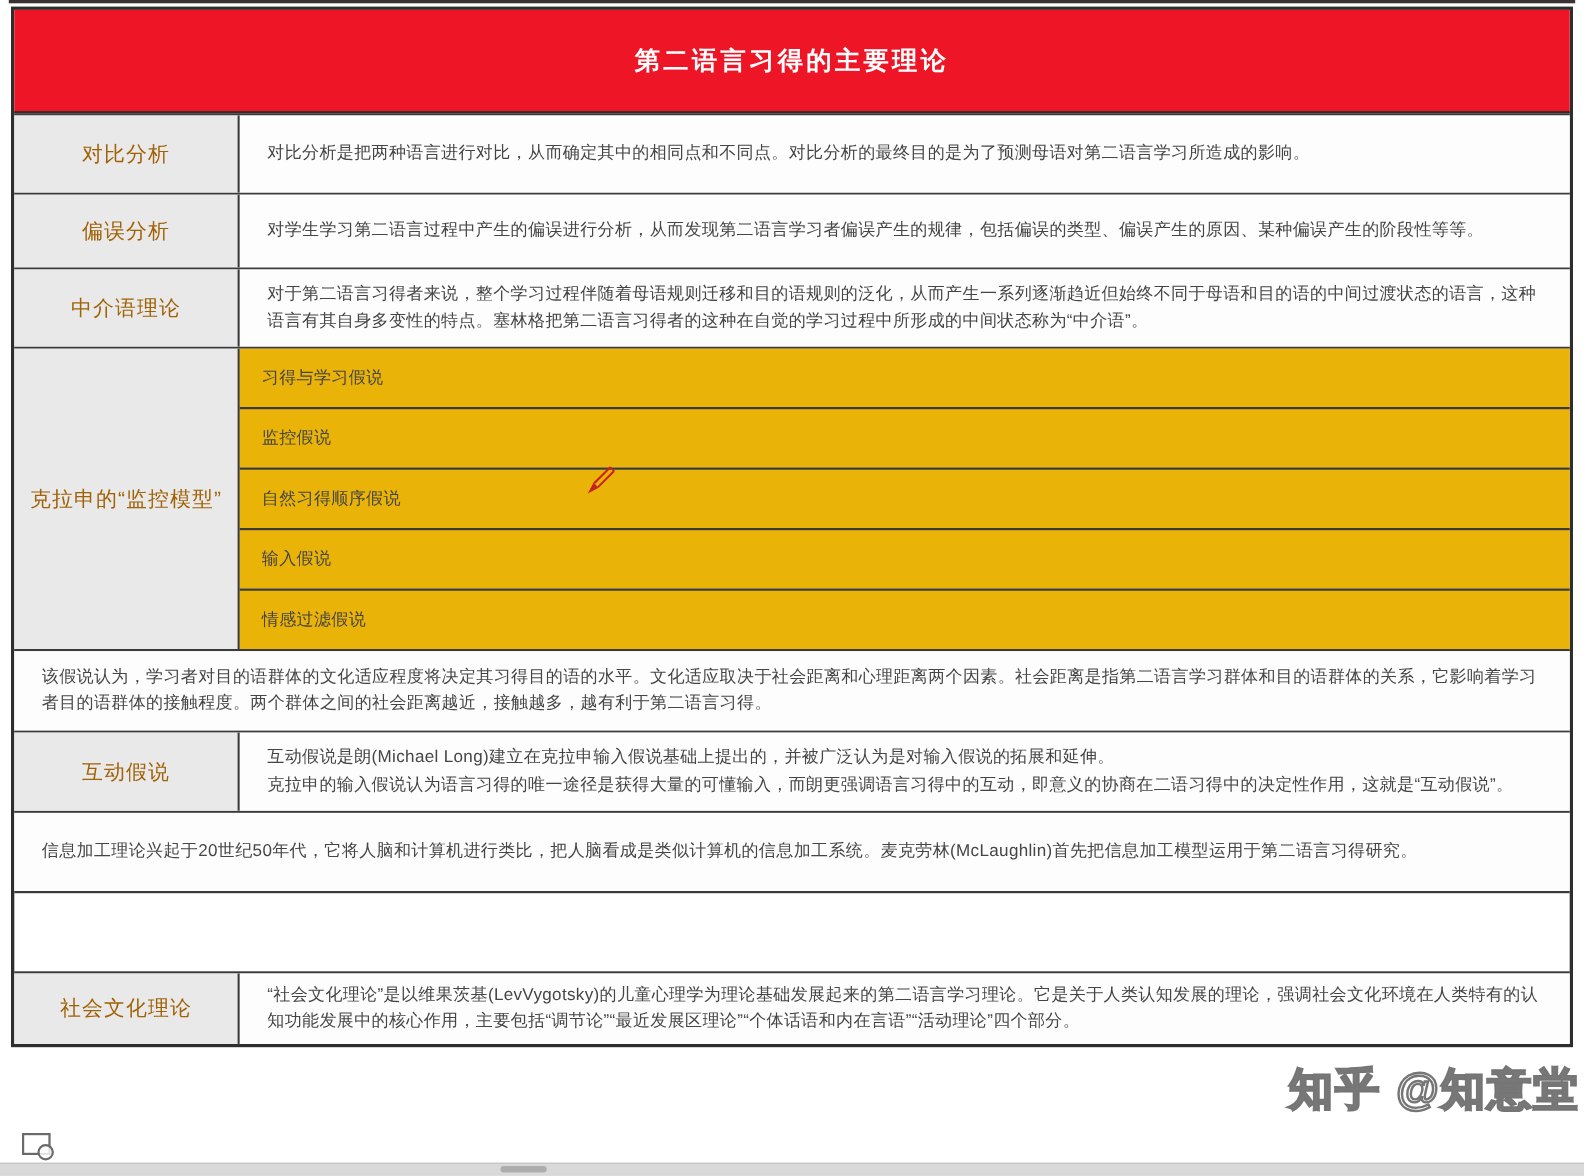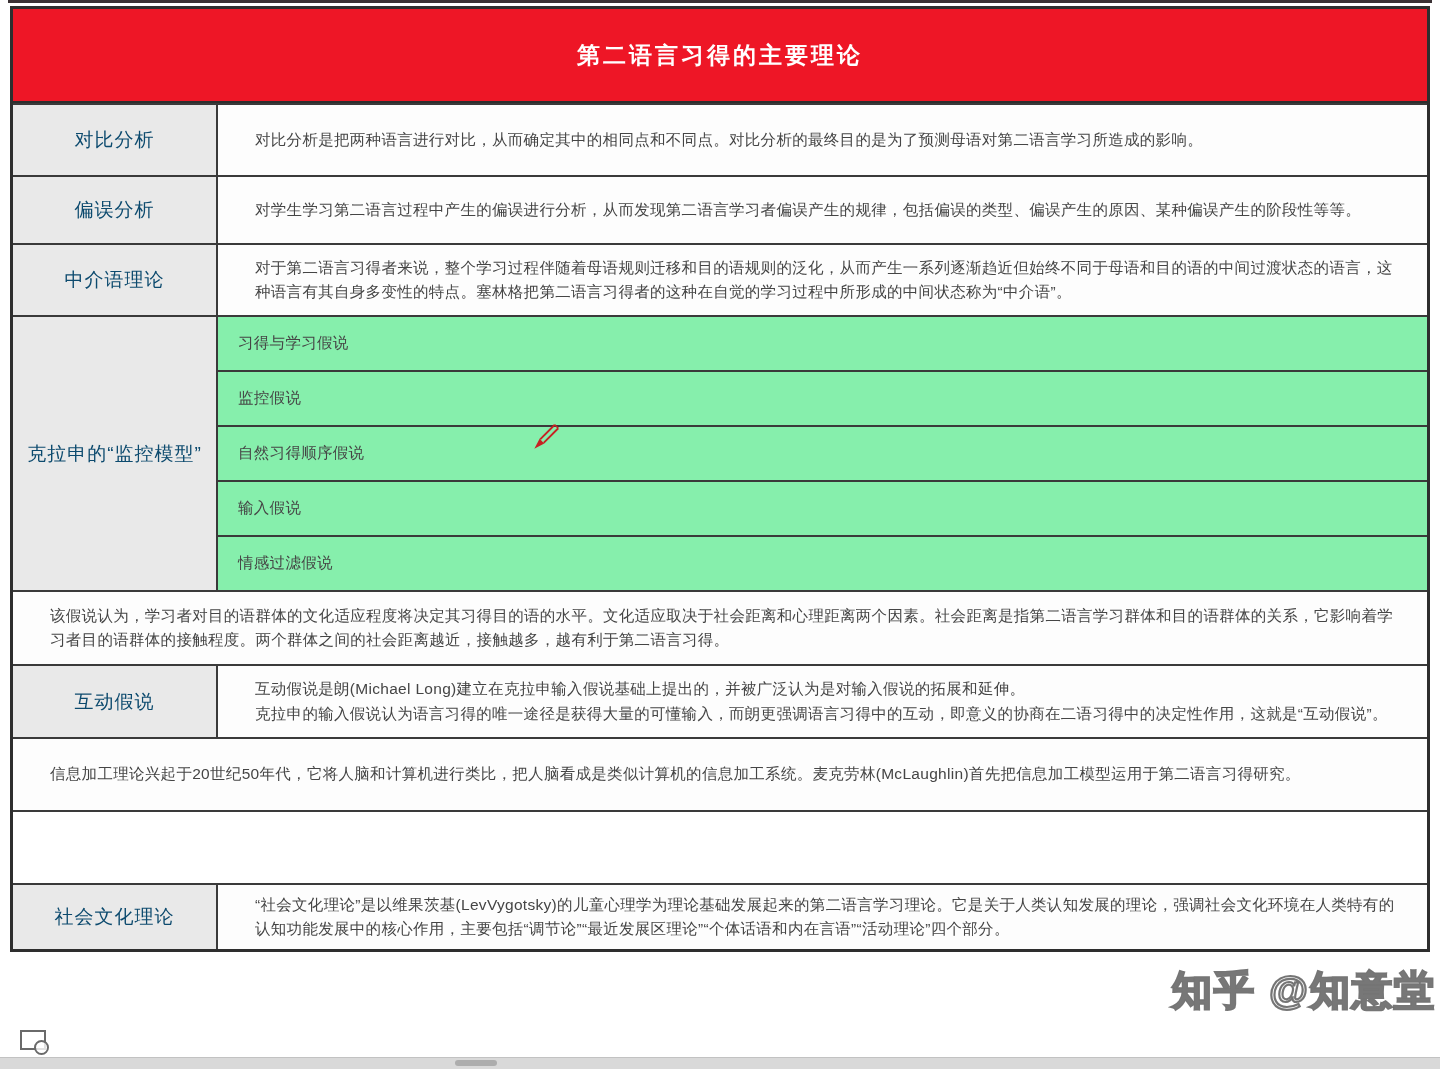--- a/index.html
+++ b/index.html
@@ -18,37 +18,37 @@
     display:flex;align-items:center;justify-content:center;
   }
   .banner .title{
     color:#ffffff;font-size:23px;font-weight:bold;letter-spacing:3px;
   }
   .trow{display:flex;border-top:2px solid #3a3a3a;}
   .trow:first-of-type{border-top:none;}
   .lcell{
     width:205px;flex:0 0 205px;background:#e9e9e9;border-right:2px solid #3a3a3a;
     display:flex;align-items:center;justify-content:center;text-align:center;
-    font-size:19px;color:#0c4a6e;letter-spacing:1px;box-sizing:border-box;
+    font-size:19px;color:#a16207;letter-spacing:1px;box-sizing:border-box;
     padding:4px 8px;
   }
   .ccell{
     flex:1;background:#fdfdfd;display:flex;align-items:center;
-    padding:8px 22px 8px 37px;box-sizing:border-box;
+    padding:8px 22px 8px 25px;box-sizing:border-box;
     font-size:15.5px;line-height:1.55;color:#454545;letter-spacing:0.3px;
   }
   .ccell .txt{white-space:pre-line;}
   .r0{min-height:70px}.r1{min-height:66px}.r2{min-height:70px}
   .r3{min-height:253px}
   .r4{min-height:66px}.r5{min-height:72px}.r6{min-height:72px}
   .r7{min-height:71px}.r8{min-height:71px}.r9{min-height:71px}.r10{min-height:64px}
   .subcol{flex:1;display:flex;flex-direction:column;padding:0;align-items:stretch;}
   .subrow{
     flex:1;display:flex;align-items:center;padding:16px 20px;
-    border-top:2px solid #3a3a3a;background:#86efac;
+    border-top:2px solid #3a3a3a;background:#eab308;
     font-size:15.5px;color:#454545;letter-spacing:0.3px;
   }
   .subrow:first-child{border-top:none;}
   .pen-cursor{position:absolute;left:532px;top:422px;width:28px;height:30px;}
   .watermark{
     position:absolute;top:963px;right:4px;
     font-size:40px;font-weight:bold;letter-spacing:2px;
     color:rgba(255,255,255,0.96);
     -webkit-text-stroke:2.2px rgba(95,95,95,0.85);
     text-shadow:0 0 1px rgba(80,80,80,0.5);

